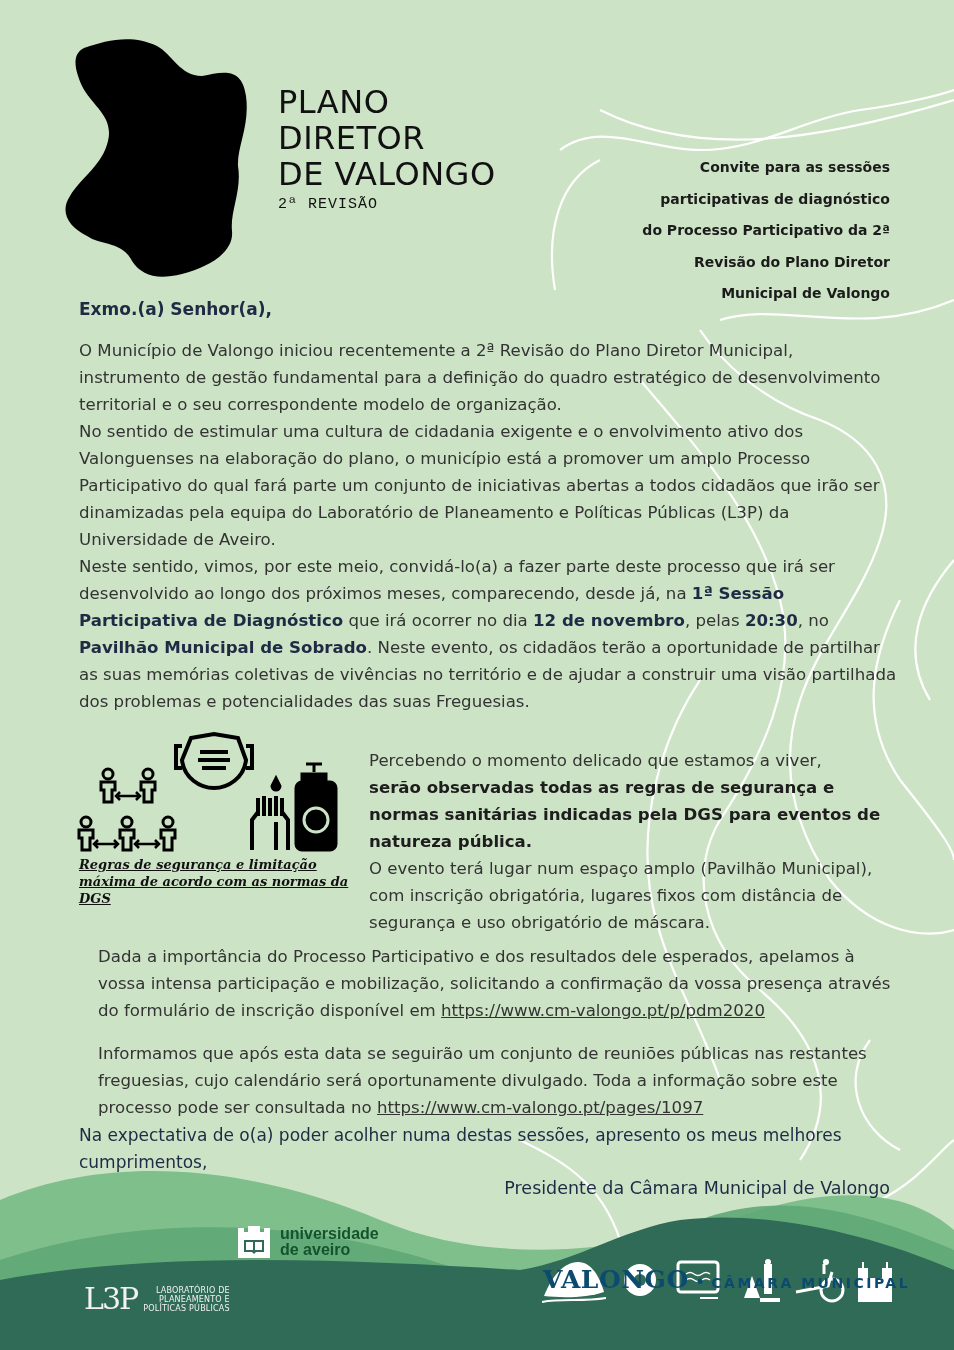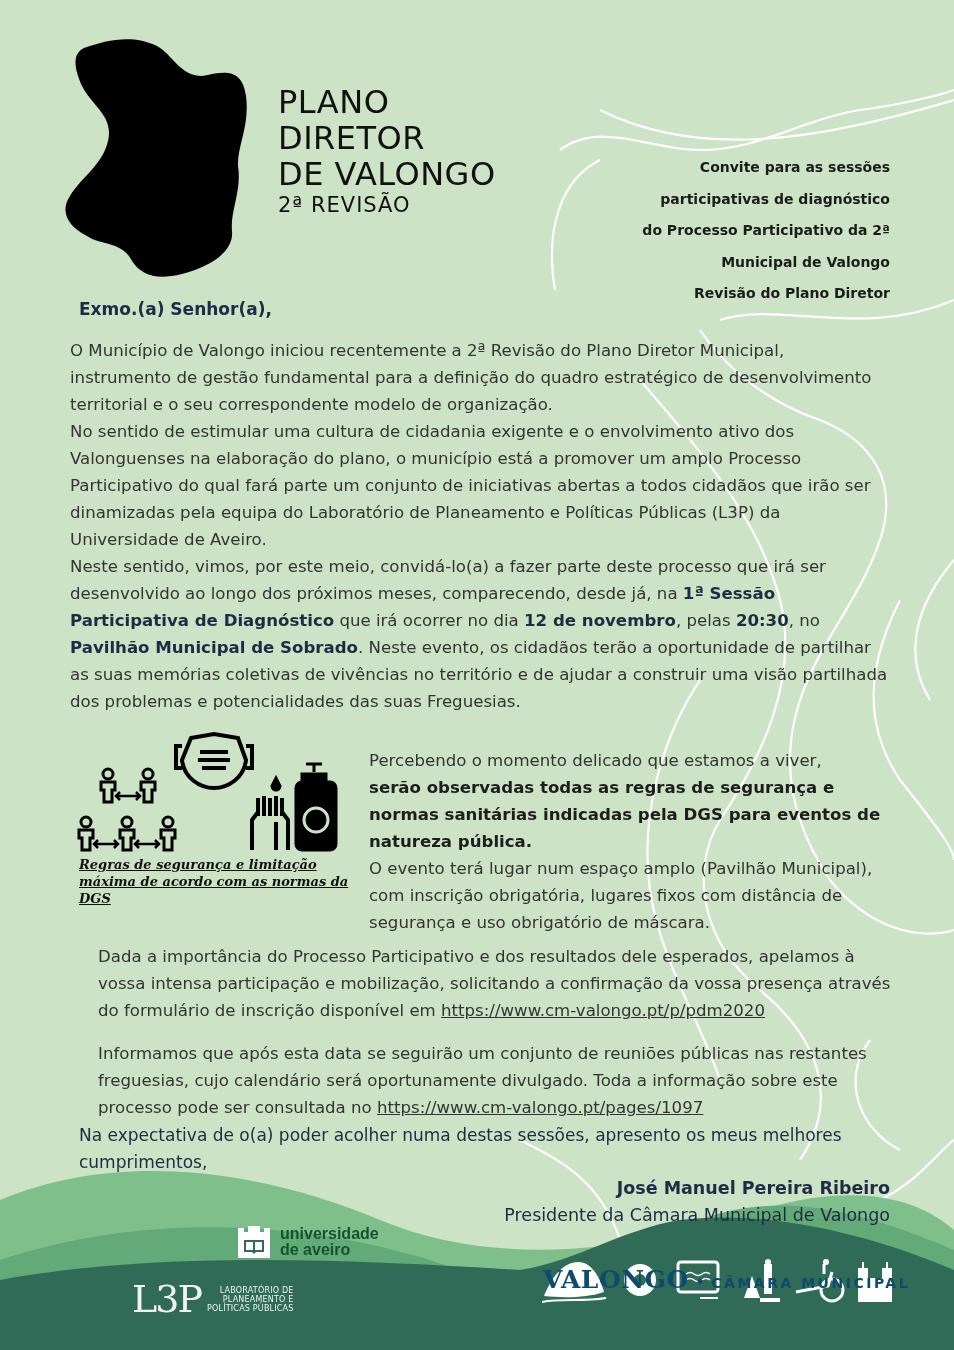--- a/index.html
+++ b/index.html
@@ -10,32 +10,32 @@
       color: #2b2b2b;
     }
     .bg-lines { position: absolute; left: 0; top: 0; width: 954px; height: 1350px; pointer-events: none; }
     .logo-blob { position: absolute; left: 62px; top: 36px; width: 186px; height: 244px; }
     .logo-title {
       position: absolute; left: 278px; top: 84px;
       font-family: "DejaVu Sans", sans-serif; font-weight: 500;
       color: #111; font-size: 32px; line-height: 36px; letter-spacing: 0.5px;
     }
     .logo-title div { white-space: nowrap; }
-    .logo-sub { font-size: 21px; line-height: 26px; font-weight: normal; letter-spacing: 1px; }
+    .logo-sub { font-size: 15px; line-height: 26px; font-weight: normal; letter-spacing: 1px; font-family: Liberation Mono, monospace; }
     .invite-title {
       position: absolute; right: 64px; top: 152px; width: 380px;
       text-align: right; color: #1b1b1b; font-weight: bold;
       font-size: 14px; line-height: 31.5px;
     }
     .salutation {
       position: absolute; left: 79px; top: 299px;
       font-weight: bold; color: #1f2a44; font-size: 17px;
     }
     .body-text {
-      position: absolute; left: 70px; top: 337px; width: 820px;
+      position: absolute; left: 79px; top: 337px; width: 820px;
       font-size: 16.6px; line-height: 27px; color: #333;
     }
     .body-text p { margin: 0; }
     .hl { font-weight: bold; color: #1f2a44; }
     .safety-icons { position: absolute; left: 76px; top: 730px; width: 280px; height: 126px; }
     .safety-caption {
       position: absolute; left: 79px; top: 856px; width: 290px;
       font-family: "DejaVu Serif", serif; font-style: italic; font-weight: bold;
       text-decoration: underline; font-size: 13px; line-height: 17px; color: #111;
     }
@@ -55,21 +55,21 @@
       position: absolute; left: 79px; top: 1122px; width: 820px;
       font-size: 17px; line-height: 27px; font-weight: 500; color: #1f2a44;
     }
     .signature {
       position: absolute; right: 64px; top: 1175px; text-align: right;
       color: #1f2a44; font-size: 17.5px; line-height: 27px;
     }
     .signature .name { font-weight: bold; }
     .footer-waves { position: absolute; left: 0; top: 1150px; width: 954px; height: 200px; }
     .l3p-logo { position: absolute; left: 84px; top: 1284px; display: flex; align-items: center; gap: 6px; color: #f2f2f2; }
-    .l3p-mark { font-family: "DejaVu Serif", serif; font-size: 38px; letter-spacing: -2px; line-height: 30px; margin-left: 48px; }
+    .l3p-mark { font-family: "DejaVu Serif", serif; font-size: 30px; letter-spacing: -2px; line-height: 30px; }
     .l3p-text { font-size: 8px; line-height: 9px; letter-spacing: 0.2px; text-transform: uppercase; text-align: right; }
     .ua-logo { position: absolute; left: 236px; top: 1224px; display: flex; align-items: center; gap: 8px; color: #14532d; }
     .ua-text { font-family: "Liberation Sans", sans-serif; font-weight: bold; font-size: 16px; line-height: 16px; }
     .valongo-icons { position: absolute; left: 542px; top: 1258px; width: 352px; height: 46px; }
     .valongo-wordmark {
       position: absolute; left: 543px; top: 1265px; color: #0c4a6e; white-space: nowrap;
       display: flex; align-items: baseline; justify-content: space-between;
     }
     .valongo-name { font-family: "DejaVu Serif", serif; font-weight: bold; font-size: 25px; letter-spacing: 0.5px; }
     .valongo-dot { font-size: 18px; margin: 0 6px; }
@@ -100,22 +100,22 @@
   <div>PLANO</div>
   <div>DIRETOR</div>
   <div>DE VALONGO</div>
   <div class="logo-sub">2ª REVISÃO</div>
 </div>
 
 <div class="invite-title">
   <div>Convite para as sessões</div>
   <div>participativas de diagnóstico</div>
   <div>do Processo Participativo da 2ª</div>
+  <div>Revisão do Plano Diretor</div>
   <div>Municipal de Valongo</div>
-  <div>Revisão do Plano Diretor</div>
 </div>
 
 <div class="salutation">Exmo.(a) Senhor(a),</div>
 
 <div class="body-text">
   <p>O Município de Valongo iniciou recentemente a 2ª Revisão do Plano Diretor Municipal, instrumento de gestão fundamental para a definição do quadro estratégico de desenvolvimento territorial e o seu correspondente modelo de organização.</p>
   <p>No sentido de estimular uma cultura de cidadania exigente e o envolvimento ativo dos Valonguenses na elaboração do plano, o município está a promover um amplo Processo Participativo do qual fará parte um conjunto de iniciativas abertas a todos cidadãos que irão ser dinamizadas pela equipa do Laboratório de Planeamento e Políticas Públicas (L3P) da Universidade de Aveiro.</p>
   <p><span>Neste sentido, vimos, por este meio, convidá-lo(a) a fazer parte deste  processo que irá ser desenvolvido ao longo dos próximos meses, comparecendo, desde já, na </span><span class="hl">1ª Sessão Participativa de Diagnóstico</span><span> que irá ocorrer no dia </span><span class="hl">12 de novembro</span><span>, pelas </span><span class="hl">20:30</span><span>, no </span><span class="hl">Pavilhão Municipal de Sobrado</span><span>. Neste evento, os cidadãos terão a oportunidade de partilhar as suas memórias coletivas de vivências no território e de ajudar a construir uma visão partilhada dos problemas e potencialidades das suas Freguesias.</span></p>
 </div>
 
@@ -163,21 +163,20 @@
 
 <div class="regards">Na expectativa de o(a) poder acolher numa destas sessões, apresento os meus melhores cumprimentos,</div>
 
 <svg class="footer-waves" viewBox="0 0 954 200" preserveAspectRatio="none">
   <path d="M0 50 C120 0 260 20 380 70 C500 120 640 100 760 60 C860 30 920 50 954 80 L954 200 L0 200 Z" fill="#7fbf8c"></path>
   <path d="M0 110 C150 60 320 70 460 120 C560 150 620 110 700 70 C780 40 860 60 954 100 L954 200 L0 200 Z" fill="#5fa775" opacity="0.9"></path>
   <path d="M0 130 C160 100 360 110 520 120 C580 110 620 80 680 70 C760 60 860 80 954 120 L954 200 L0 200 Z" fill="#2f6b57"></path>
 </svg>
 
 <div class="signature">
-  <div class="name">José Manuel Pereira Ribeiro</div>
   <div>Presidente da Câmara Municipal de Valongo</div>
 </div>
 
 <div class="l3p-logo">
   <span class="l3p-mark">L3P</span>
   <span class="l3p-text">
     <div>LABORATÓRIO DE</div>
     <div>PLANEAMENTO E</div>
     <div>POLÍTICAS PÚBLICAS</div>
   </span>

